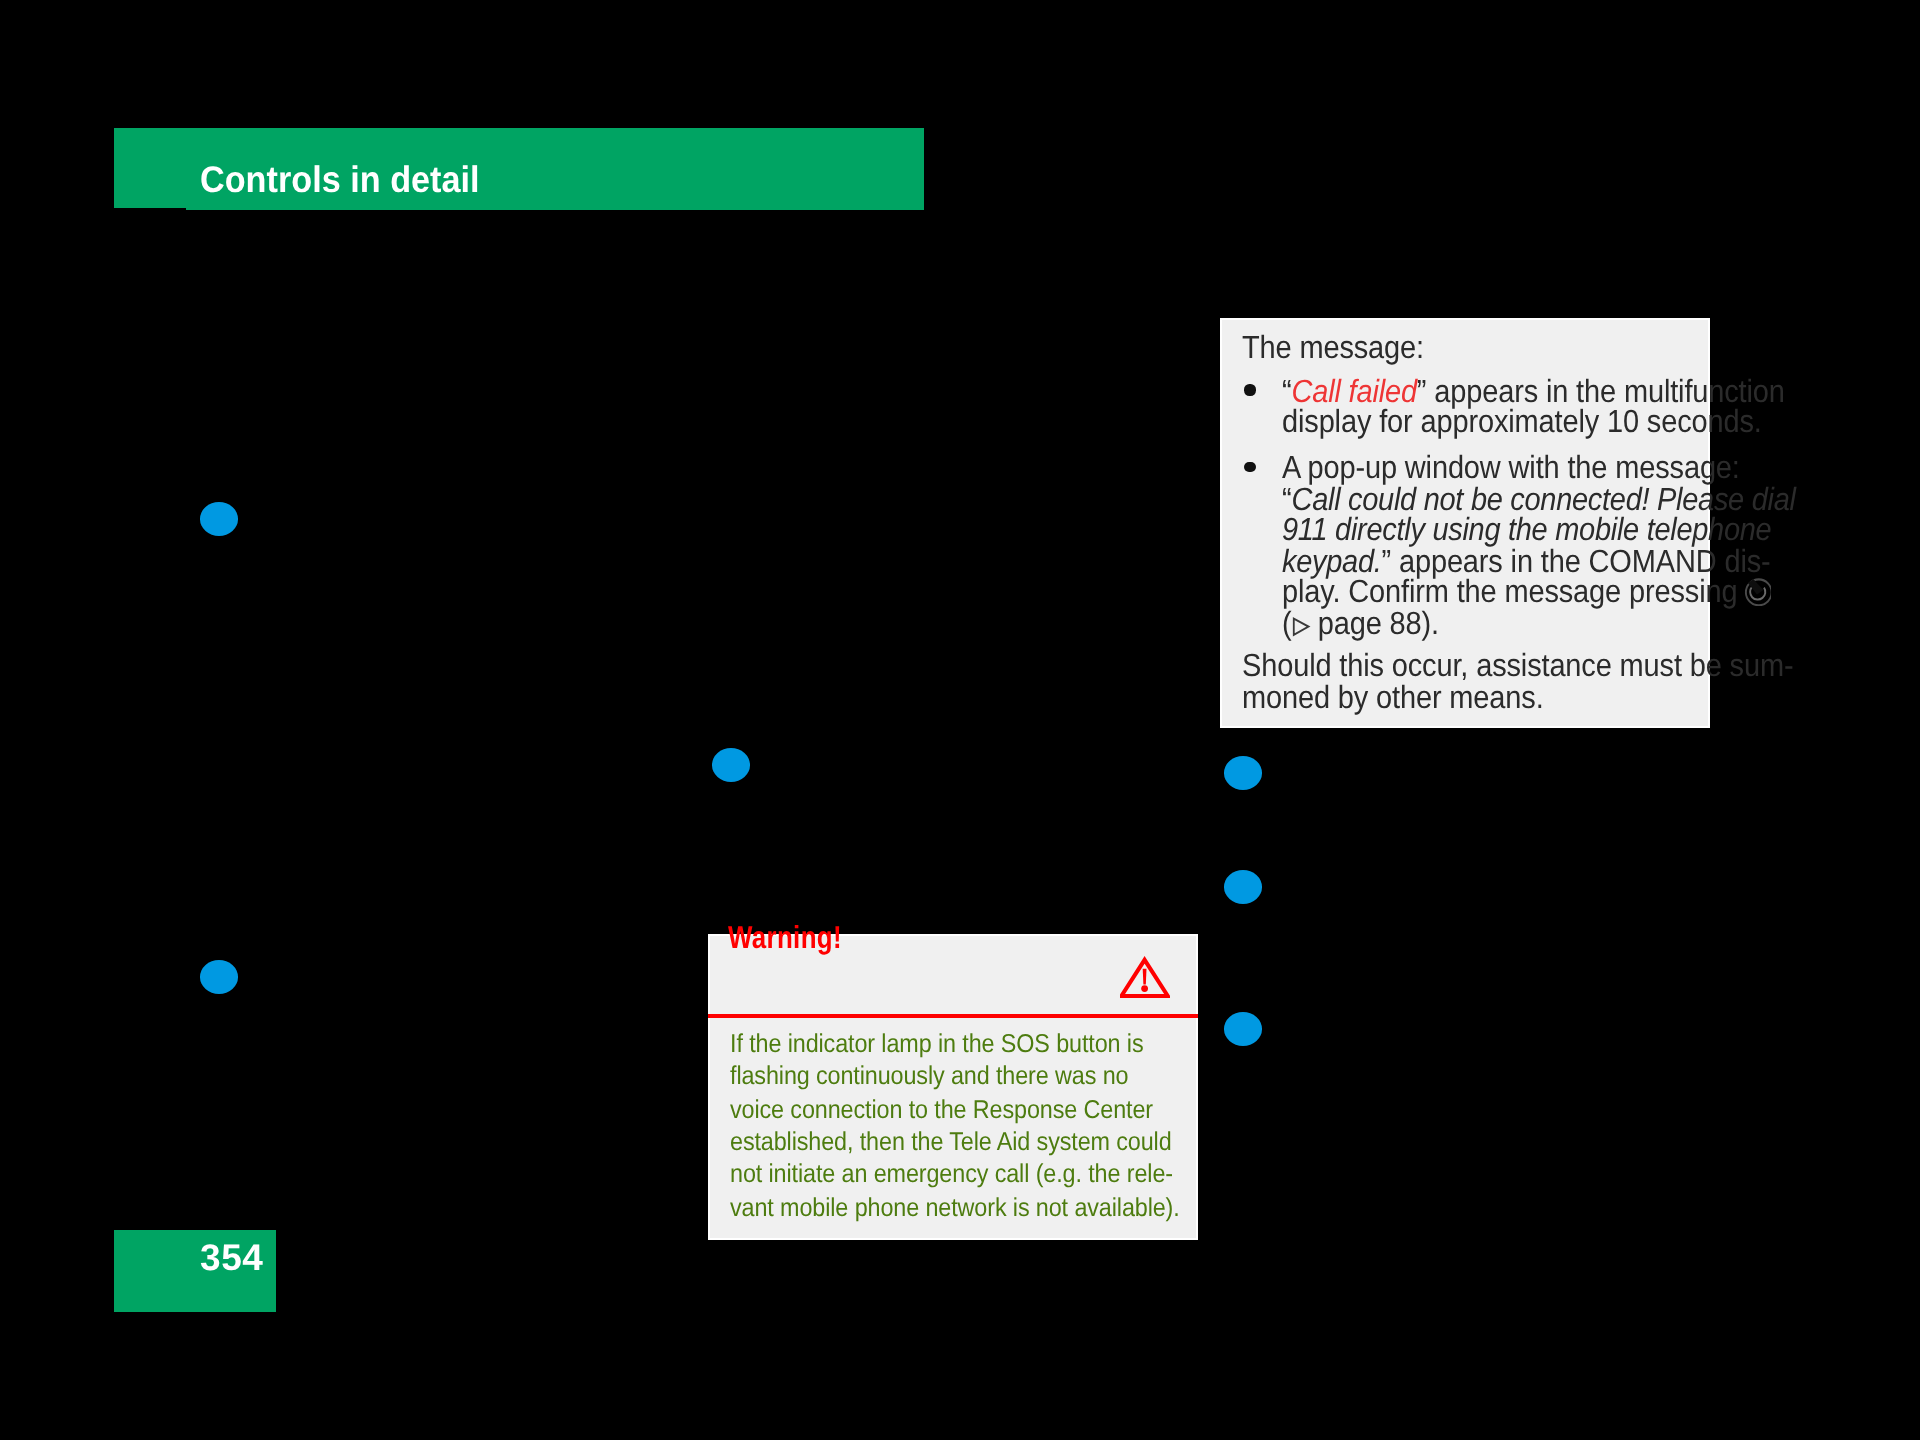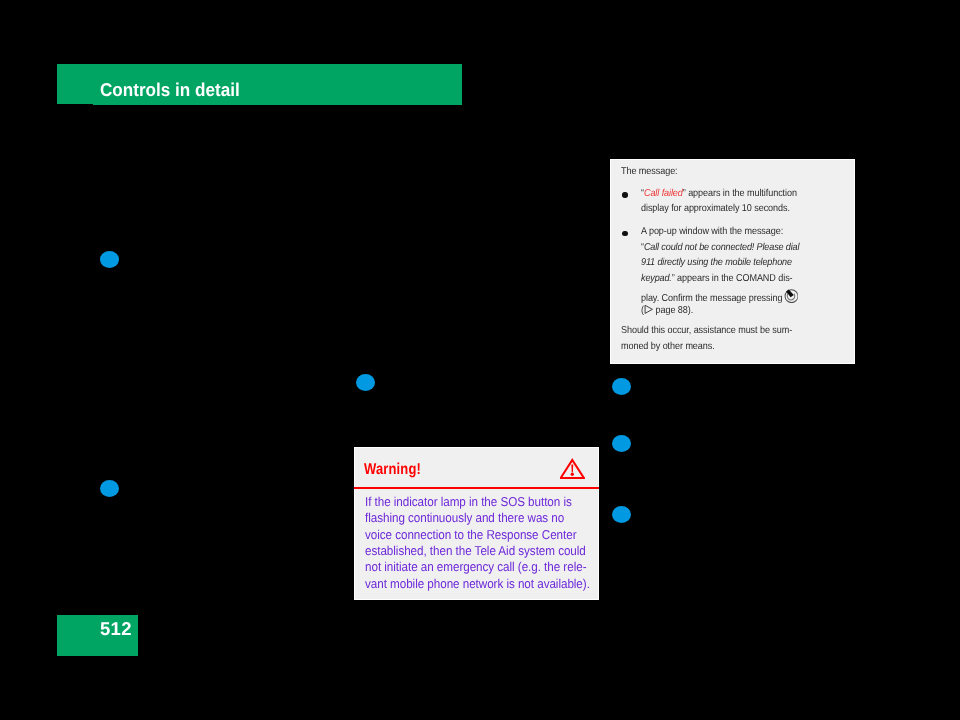--- a/index.html
+++ b/index.html
@@ -15,31 +15,31 @@
 
   
   .pagebox{position:absolute;left:56.9px;top:614.9px;width:81.2px;height:41.4px;background:#00a463;}
   .pagenum{position:absolute;left:100px;top:618px;font-size:18.5px;font-weight:bold;color:#ffffff;letter-spacing:0.3px;transform:translateZ(0);}
 
   
   .dot{position:absolute;width:19.4px;height:17.2px;border-radius:50%;background:#0099e2;}
 
   
   .notebox{position:absolute;left:610px;top:159px;width:245px;height:205px;background:#f0f0f0;
-           box-sizing:border-box;color:#2b2b2b;font-size:10px;letter-spacing:-0.08px;
+           box-sizing:border-box;color:#2b2b2b;font-size:16px;letter-spacing:-0.08px;
            border:1.3px solid #ffffff;}
   .nb-line{position:absolute;white-space:pre;transform:scaleX(.906) translateZ(0);transform-origin:left top;}
   .nb-bul{position:absolute;background:#111;width:5.4px;height:5.4px;border-radius:50%;}
 
   .red-i{color:#ee3535;font-style:italic;letter-spacing:-0.1px;display:inline-block;transform:translateZ(0);}
   .it{font-style:italic;letter-spacing:-0.16px;}
 
   
-  .warnbox{position:absolute;left:354px;top:447px;width:245px;height:153px;background:#f0f0f0;
-           box-sizing:border-box;color:#6d28d9;border:1.3px solid #ffffff;}
+  .warnbox{position:absolute;left:354px;top:467px;width:245px;height:153px;background:#f0f0f0;
+           box-sizing:border-box;color:#4d7c0f;border:1.3px solid #ffffff;}
   .warn-head{position:absolute;left:364px;top:460.5px;font-size:15.8px;font-weight:bold;color:#ff0000;letter-spacing:0.2px;transform:scaleX(.82) translateZ(0);transform-origin:left top;}
   .warn-tri{position:absolute;left:205px;top:9.5px;}
   .warn-rule{position:absolute;left:-1.3px;top:38.9px;width:245px;height:2.5px;background:#ff0000;}
   .wb-line{position:absolute;left:9.6px;font-size:12.9px;white-space:pre;letter-spacing:-0.06px;transform:scaleX(.906) translateZ(0);transform-origin:left top;}
 
   .watermark{position:absolute;left:680px;top:688px;font-size:28.5px;color:#a0a0a0;letter-spacing:-0.6px;transform:translateZ(0);
              -webkit-text-stroke:0.35px #a0a0a0;}
 </style>
 </head>
 <body>
@@ -101,15 +101,15 @@
         <div class="wb-line" style="top: 62.1px;">flashing continuously and there was no</div>
         <div class="wb-line" style="top: 78.5px;">voice connection to the Response Center</div>
         <div class="wb-line" style="top: 94.9px;">established, then the Tele Aid system could</div>
         <div class="wb-line" style="top: 111.3px;">not initiate an emergency call (e.g. the rele-</div>
         <div class="wb-line" style="top: 127.7px;">vant mobile phone network is not available).</div>
       </div>
   </div>
   <div class="warn-head">Warning!</div>
 
   <div class="pagebox"></div>
-  <div class="pagenum">512</div>
+  <div class="pagenum">354</div>
 
 </div>
 
 </body></html>

